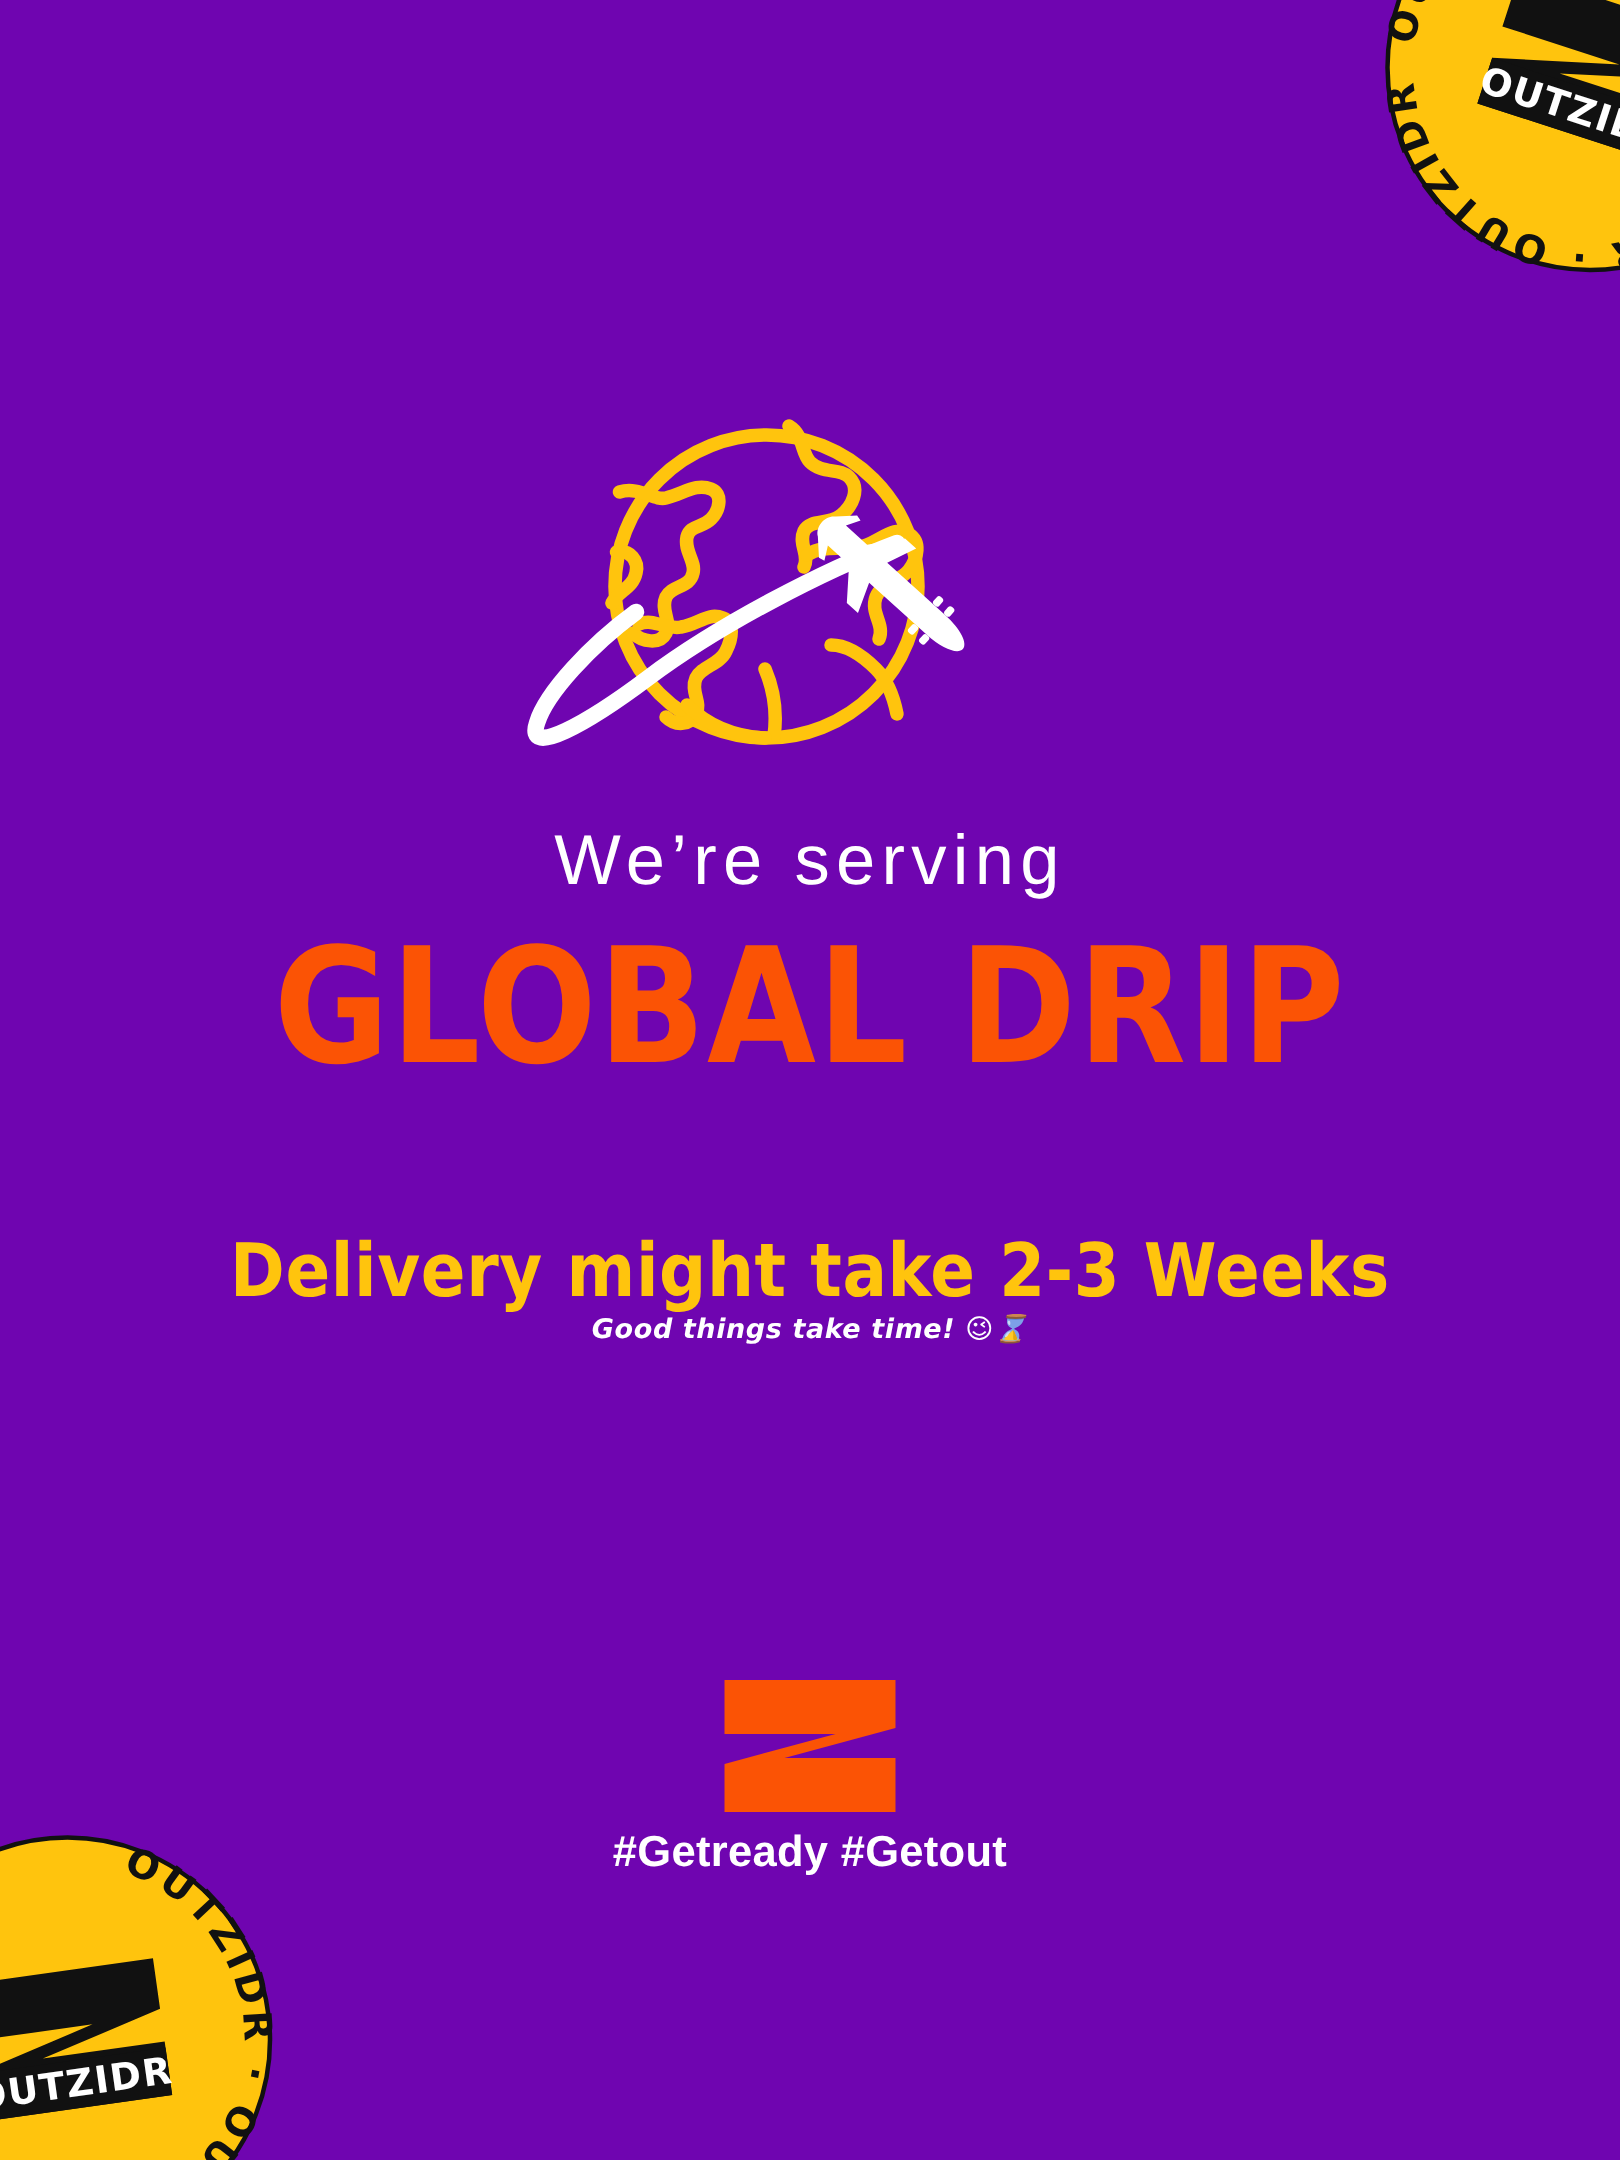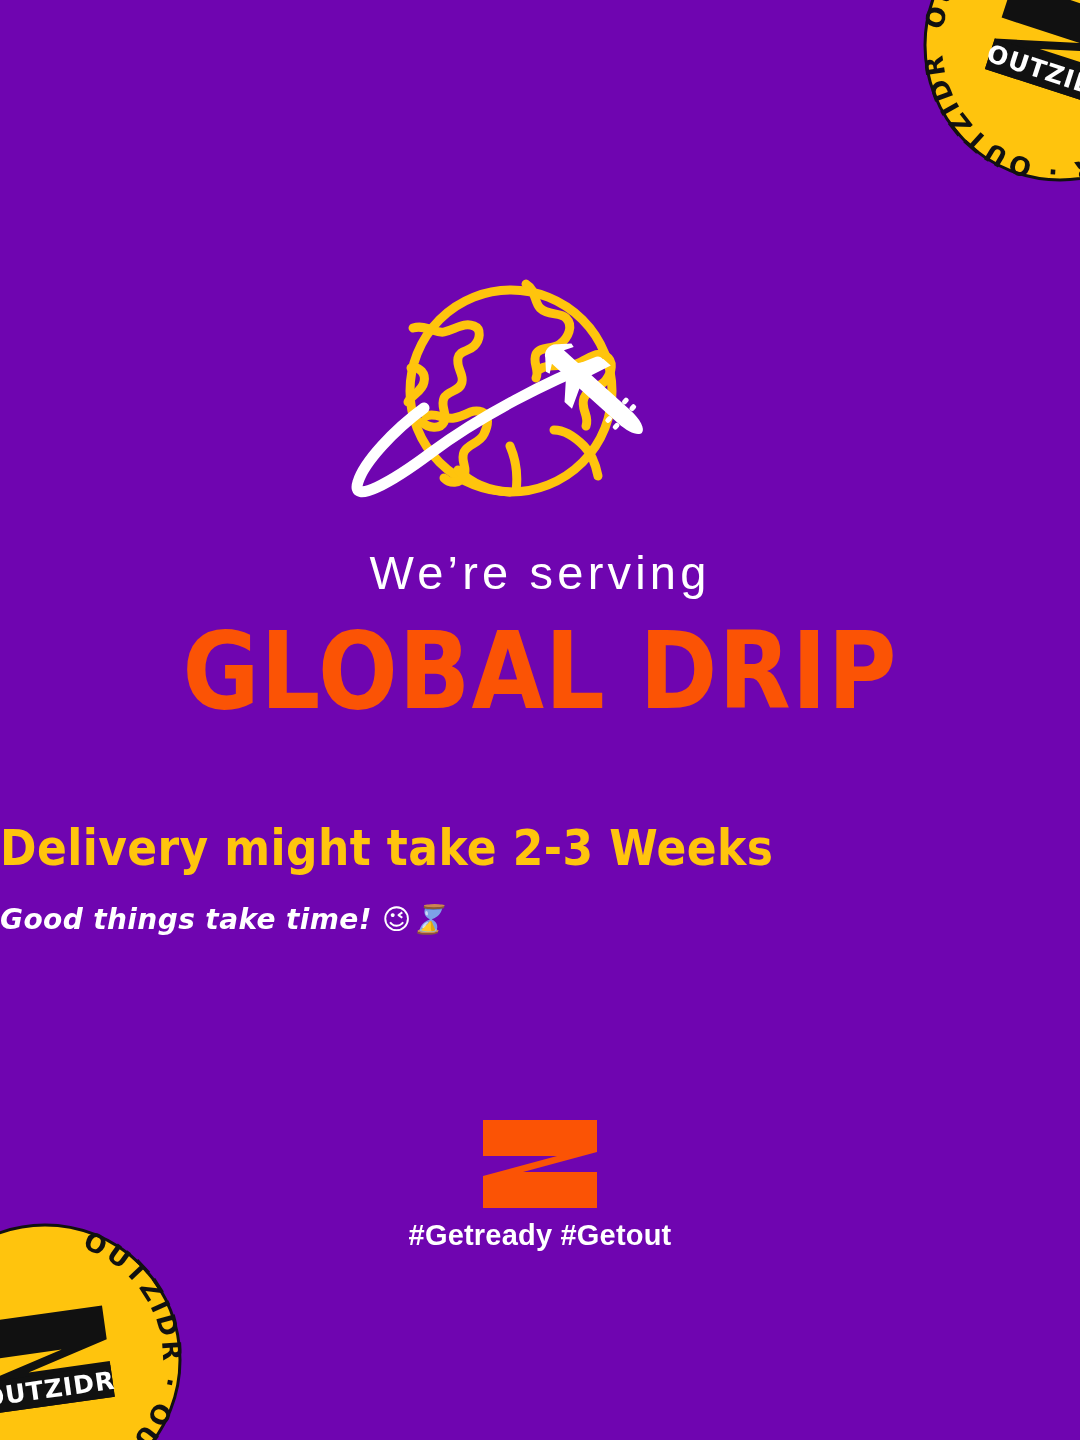--- a/index.html
+++ b/index.html
@@ -55,36 +55,36 @@
     color:#ffffff;
     line-height:1.05;
     margin-top:26px;
   }
 
   
   #delivery-block {
     position:absolute;
     left:0; top:820px;
     width:1080px;
-    text-align:left;
+    text-align:center;
   }
   #delivery-headline {
     font-family:"DejaVu Sans", sans-serif;
     font-size:44px;
     font-weight:700;
     letter-spacing:0.4px;
     color:#ffc40d;
     line-height:1.15;
     transform:scaleY(1.12);
     transform-origin:center top;
   }
   #delivery-subline {
-    margin-top:32px;
+    margin-top:4px;
     font-family:"DejaVu Sans", sans-serif;
-    font-size:28px;
+    font-size:18px;
     font-weight:700;
     font-style:italic;
     letter-spacing:0.4px;
     color:#ffffff;
   }
 
   
   #footer-block {
     position:absolute;
     left:0; top:1118px;

